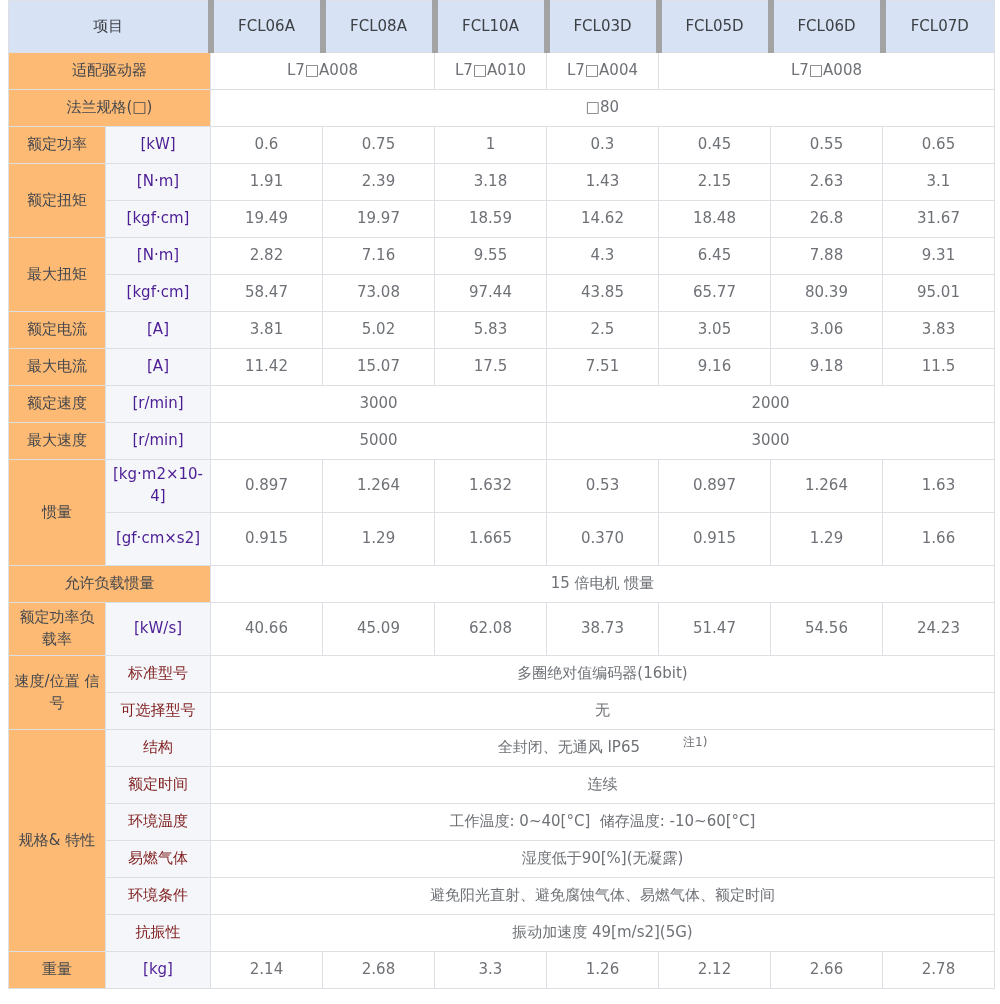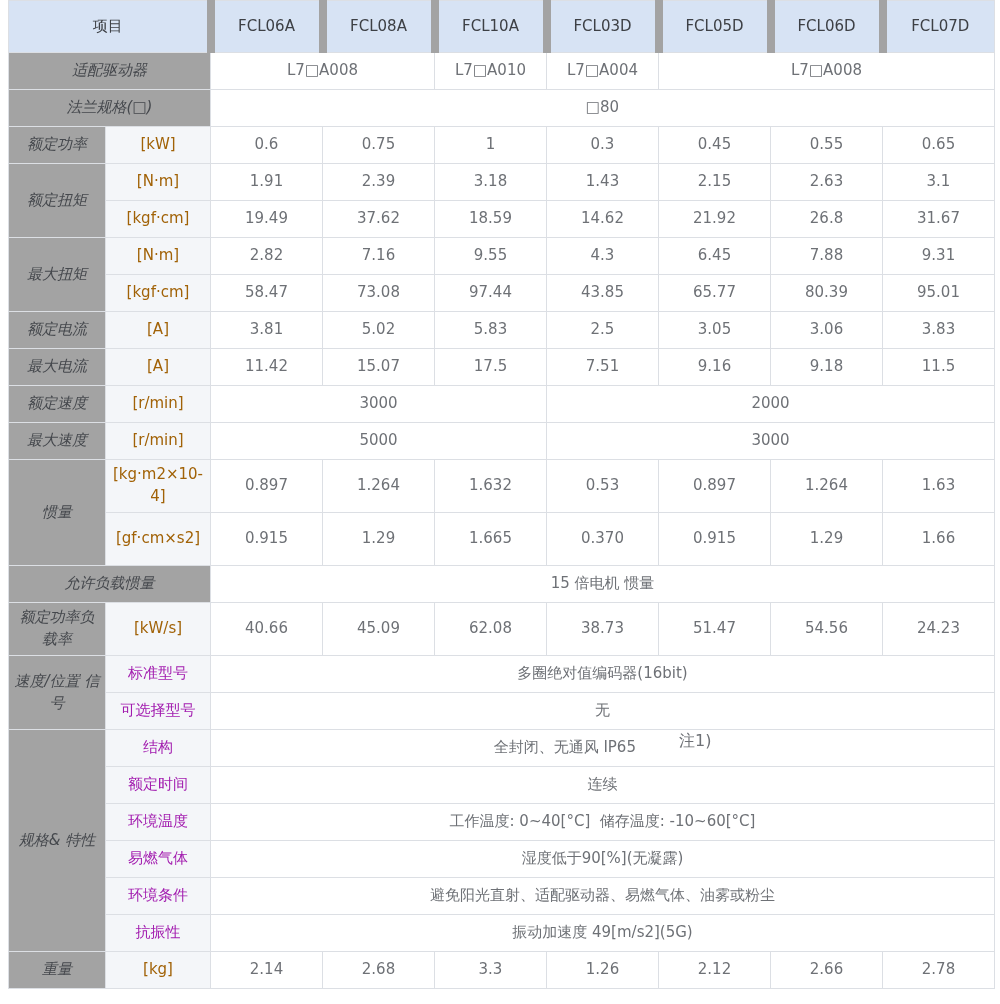--- a/index.html
+++ b/index.html
@@ -6,28 +6,28 @@
   body{width:1000px;height:1004px;font-family:"DejaVu Sans","Liberation Sans",sans-serif;}
   .wrap{padding:0 6px 8px 8px;}
   table{border-collapse:collapse;width:986px;table-layout:fixed;}
   col.c-lbl1{width:97px;}
   col.c-lbl2{width:105px;}
   col.c-data{width:112px;}
   th,td{border:1px solid #dcdfe4;text-align:center;vertical-align:middle;
         font-size:15px;font-weight:400;padding:2px 5px;box-sizing:border-box;
         line-height:1.45;word-break:break-all;}
   thead th{background:#d7e3f4;color:#3d4045;height:52px;}
-  thead th + th{border-left:8px solid #a3a3a3;}
+  thead th + th{border-left:6px solid #a3a3a3;}
   tr.r-std{height:37px;}
   tr.r-tall{height:53px;}
-  td.lbl{background:#a3a3a3;color:#45484d;font-style:italic;}
-  td.unit{background:#f4f6f9;color:#a16207;}
-  td.sub{background:#f4f6f9;color:#a21caf;}
+  td.lbl{background:#fdba74;color:#45484d;}
+  td.unit{background:#f4f6f9;color:#4c1d95;}
+  td.sub{background:#f4f6f9;color:#7f1d1d;}
   td.val{background:#ffffff;color:#6e7176;}
-  sup{font-size:16px;line-height:0;margin-left:43px;}
+  sup{font-size:12px;line-height:0;margin-left:43px;}
 </style>
 </head>
 <body>
 
 <div class="wrap">
 <table>
   <colgroup>
     <col class="c-lbl1">
         <col class="c-lbl2">
     <col class="c-data">
@@ -80,24 +80,24 @@
       <td class="val">2.39</td>
       <td class="val">3.18</td>
       <td class="val">1.43</td>
       <td class="val">2.15</td>
       <td class="val">2.63</td>
       <td class="val">3.1</td>
     </tr>
     <tr class="r-std">
       <td class="unit">[kgf·cm]</td>
       <td class="val">19.49</td>
-      <td class="val">37.62</td>
+      <td class="val">19.97</td>
       <td class="val">18.59</td>
       <td class="val">14.62</td>
-      <td class="val">21.92</td>
+      <td class="val">18.48</td>
       <td class="val">26.8</td>
       <td class="val">31.67</td>
     </tr>
     <tr class="r-std">
       <td class="lbl" rowspan="2">最大扭矩</td>
       <td class="unit">[N·m]</td>
       <td class="val">2.82</td>
       <td class="val">7.16</td>
       <td class="val">9.55</td>
       <td class="val">4.3</td>
@@ -206,21 +206,21 @@
     <tr class="r-std">
       <td class="sub">环境温度</td>
       <td class="val" colspan="7">工作温度: 0~40[°C]&nbsp;&nbsp;储存温度: -10~60[°C]</td>
     </tr>
     <tr class="r-std">
       <td class="sub">易燃气体</td>
       <td class="val" colspan="7">湿度低于90[%](无凝露)</td>
     </tr>
     <tr class="r-std">
       <td class="sub">环境条件</td>
-      <td class="val" colspan="7">避免阳光直射、适配驱动器、易燃气体、油雾或粉尘</td>
+      <td class="val" colspan="7">避免阳光直射、避免腐蚀气体、易燃气体、额定时间</td>
     </tr>
     <tr class="r-std">
       <td class="sub">抗振性</td>
       <td class="val" colspan="7">振动加速度 49[m/s2](5G)</td>
     </tr>
     <tr class="r-std">
       <td class="lbl">重量</td>
       <td class="unit">[kg]</td>
       <td class="val">2.14</td>
       <td class="val">2.68</td>

